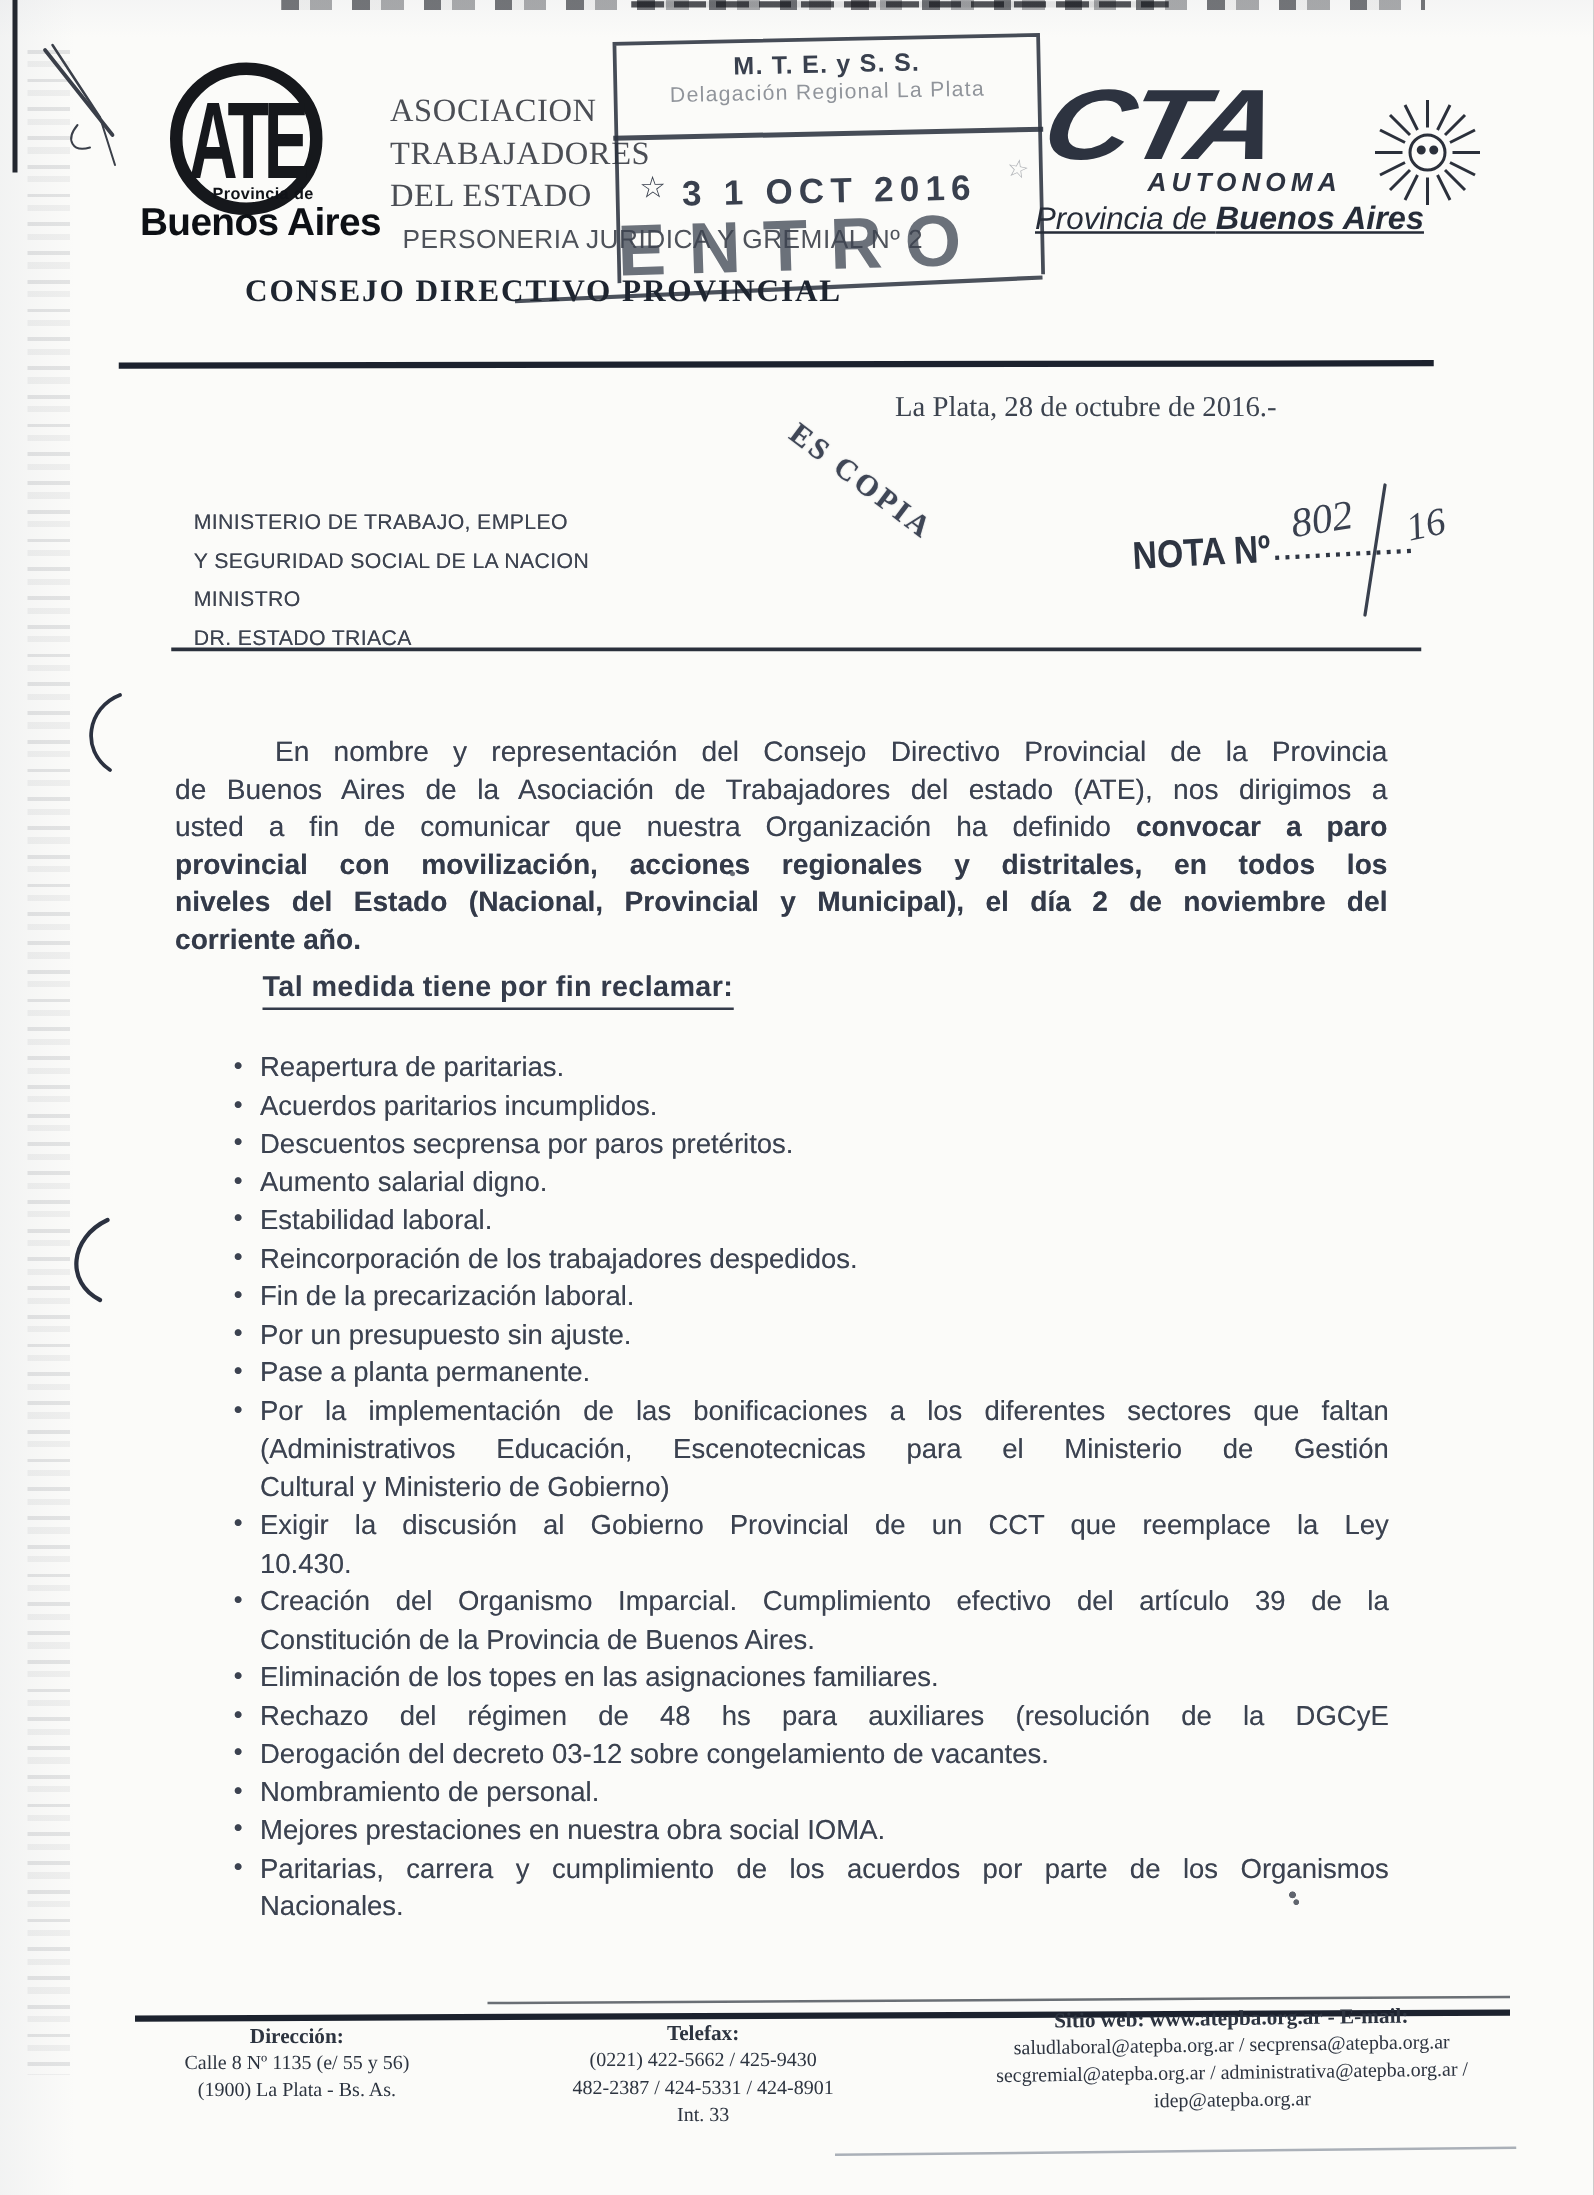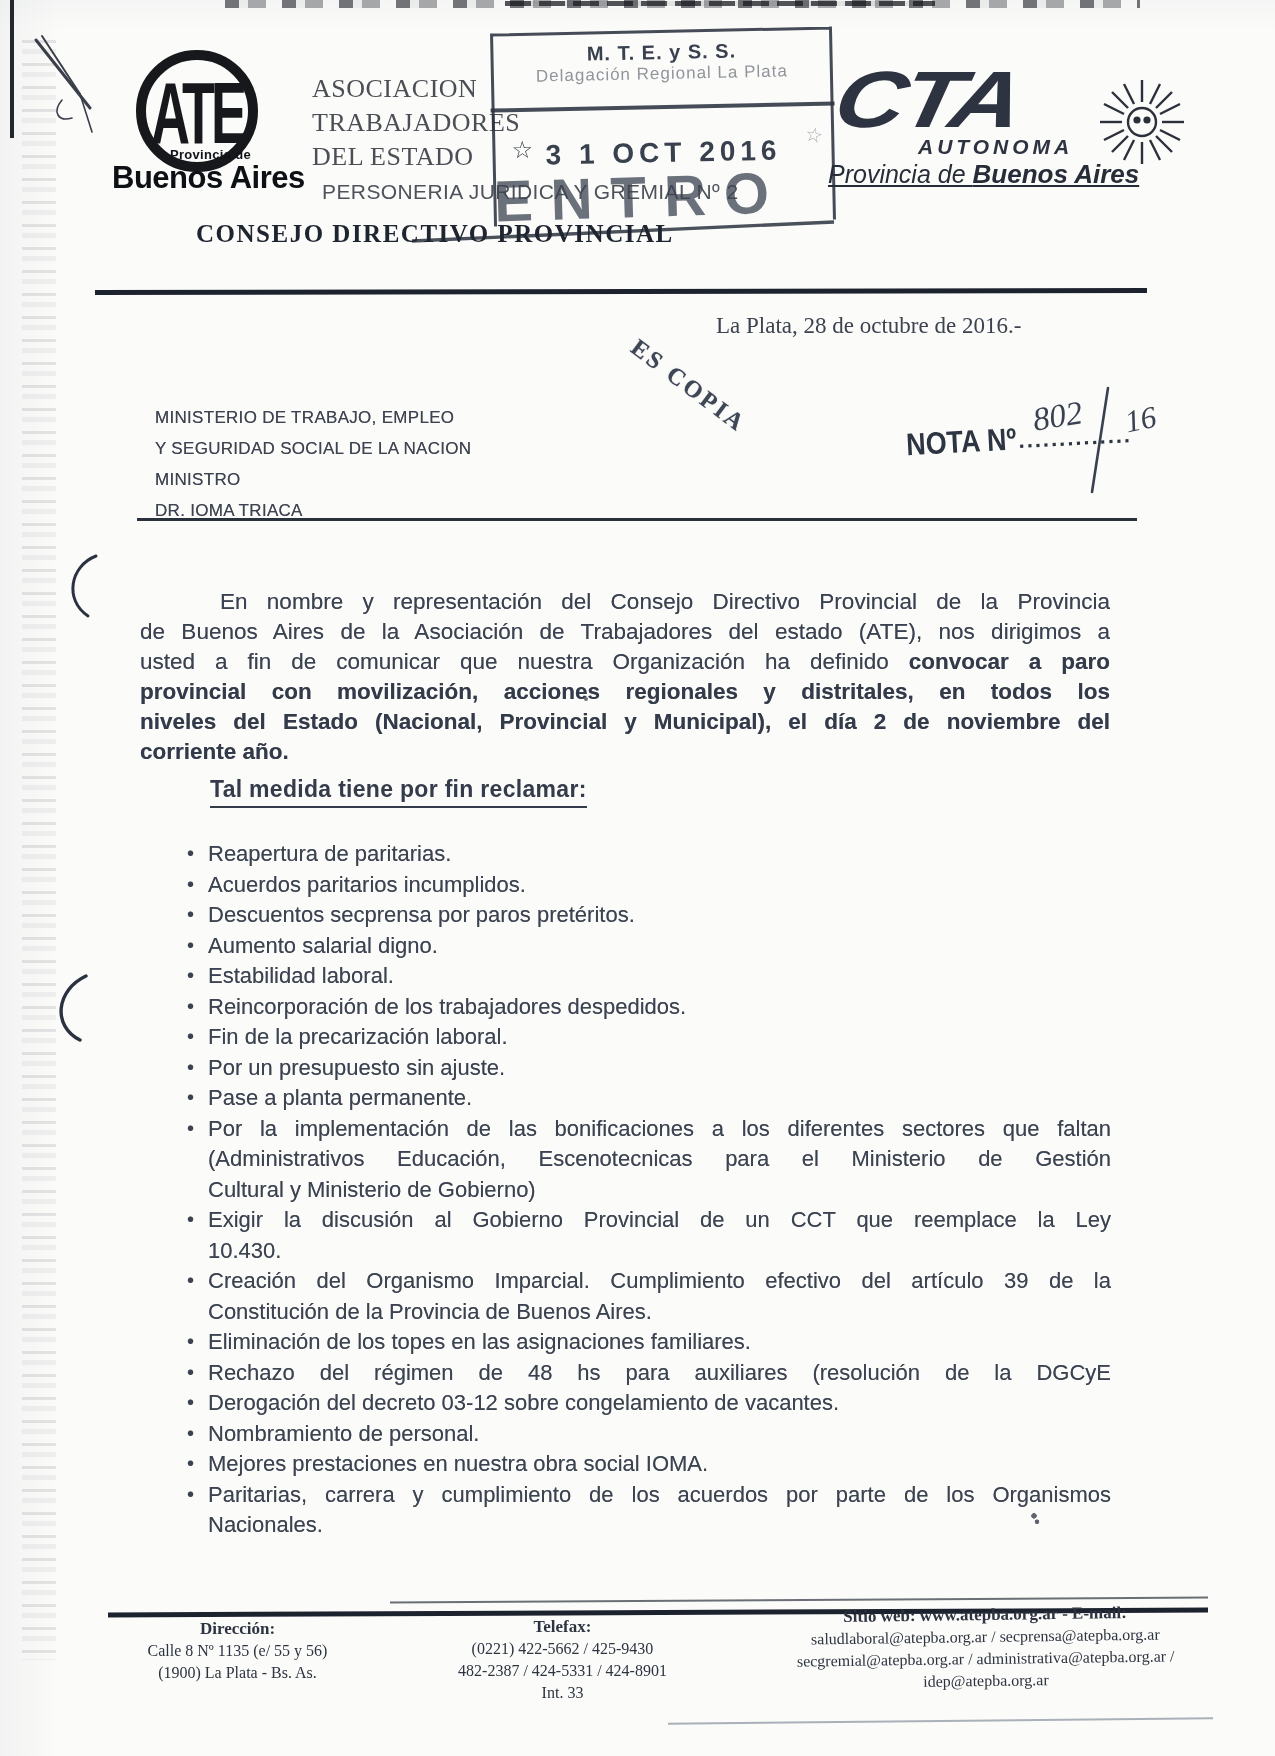--- a/index.html
+++ b/index.html
@@ -197,21 +197,21 @@
   <div class="nota">
     <span class="nota-label">NOTA Nº</span><span class="nota-dots">..............</span>
     <span class="nota-num">802</span>
     <span class="nota-year">16</span>
   </div>
 
   <div class="recipient">
     <div>MINISTERIO DE TRABAJO, EMPLEO</div>
     <div>Y SEGURIDAD SOCIAL DE LA NACION</div>
     <div>MINISTRO</div>
-    <div>DR. IOMA TRIACA</div>
+    <div>DR. ESTADO TRIACA</div>
   </div>
   <div class="recipient-underline"></div>
 
   <div class="body-par" id="bodypar">
       <div class="b-line first"><span>En nombre y representación del Consejo Directivo Provincial de la Provincia</span></div>
       <div class="b-line"><span>de Buenos Aires de la Asociación de Trabajadores del estado (ATE), nos dirigimos a</span></div>
       <div class="b-line"><span>usted a fin de comunicar que nuestra Organización ha definido</span> <span class="bold">convocar a paro</span></div>
       <div class="b-line"><span class="bold">provincial con movilización, acciones regionales y distritales, en todos los</span></div>
       <div class="b-line"><span class="bold">niveles del Estado (Nacional, Provincial y Municipal), el día 2 de noviembre del</span></div>
       <div class="b-line last"><span class="bold">corriente año.</span></div>

